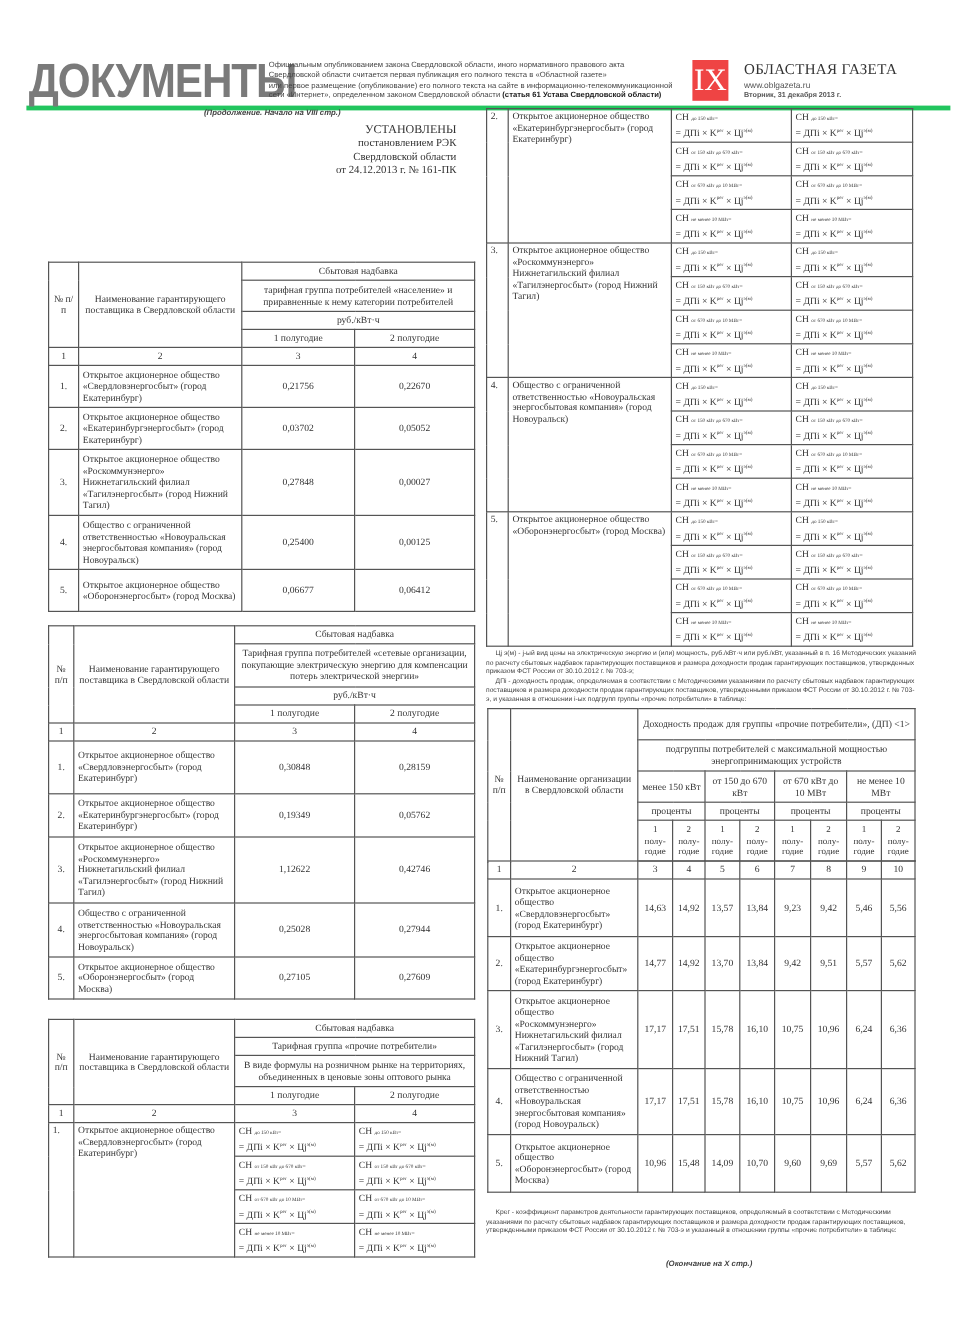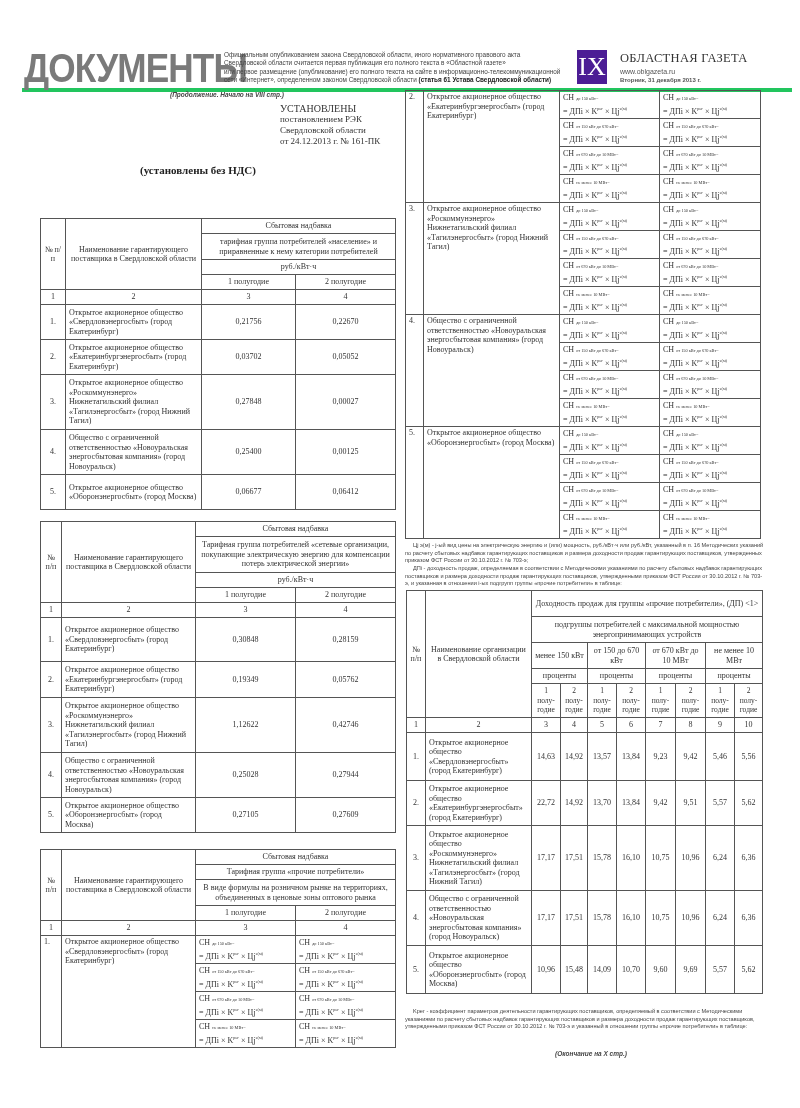--- a/index.html
+++ b/index.html
@@ -1,26 +1,26 @@
 <!DOCTYPE html>
 <html><head>
 <meta charset="utf-8">
 <style>
   html,body{margin:0;padding:0;background:#fff;}
   body{width:800px;height:1108px;position:relative;overflow:hidden;font-family:"Liberation Serif",serif;color:#2a2a2a;}
   .masthead{position:absolute;left:22px;top:48px;width:770px;height:40px;border-bottom:4px solid #22c55e;}
   .mast-title{position:absolute;left:2px;top:-2px;font-family:"Liberation Sans",sans-serif;font-weight:bold;font-size:40px;letter-spacing:-1px;color:#7a7a7a;transform:scaleX(0.88);transform-origin:left top;line-height:44px;}
   .mast-desc{position:absolute;left:202px;top:3px;width:380px;font-family:"Liberation Sans",sans-serif;font-size:6.4px;line-height:8.3px;color:#444;}
   .mast-desc b{color:#222;}
-  .mast-page{position:absolute;left:555px;top:2px;width:30px;height:34px;background:#4c1d95;color:#fff;font-size:26px;text-align:center;line-height:34px;font-family:"Liberation Serif",serif;}
+  .mast-page{position:absolute;left:555px;top:2px;width:30px;height:34px;background:#ef4444;color:#fff;font-size:26px;text-align:center;line-height:34px;font-family:"Liberation Serif",serif;}
   .mast-brand{position:absolute;left:598px;top:3px;font-size:12.5px;letter-spacing:0.3px;color:#333;}
   .mast-url{position:absolute;left:598px;top:20px;font-size:7px;color:#555;font-family:"Liberation Sans",sans-serif;}
   .mast-date{position:absolute;left:598px;top:29px;font-size:6px;color:#555;font-family:"Liberation Sans",sans-serif;font-weight:bold;}
   .cont-note{position:absolute;left:170px;top:91px;font-family:"Liberation Sans",sans-serif;font-style:italic;font-weight:bold;font-size:6.5px;color:#444;}
-  .approved{position:absolute;left:280px;top:103px;font-size:9px;line-height:11px;color:#333;}
+  .approved{position:absolute;left:280px;top:103px;font-size:9px;line-height:11px;color:#333;text-align:right;}
   .approved .t{font-size:10px;}
   .doc-title{position:absolute;left:28px;top:164px;width:340px;text-align:center;font-weight:bold;font-size:11px;line-height:12.5px;color:#222;}
   table{border-collapse:collapse;position:absolute;table-layout:fixed;}
   td,th{border:1px solid #555;font-weight:normal;padding:1px 3px;font-size:8px;line-height:9.5px;color:#333;vertical-align:middle;}
   .c{text-align:center;}
   .num{text-align:center;font-size:8px;}
   .f{font-size:8px;line-height:10px;white-space:nowrap;}
   .f .sub{font-size:4.3px;}
   .f .sup{font-size:4.3px;vertical-align:super;}
   .top{vertical-align:top;}
@@ -47,21 +47,20 @@
 <div class="cont-note">(Продолжение. Начало на VIII стр.)</div>
 
 <div class="approved">
   <div class="t">УСТАНОВЛЕНЫ</div>
   <div>постановлением РЭК</div>
   <div>Свердловской области</div>
   <div>от 24.12.2013 г. № 161-ПК</div>
 </div>
 
 <div class="doc-title">
-  <div>(установлены без НДС)</div>
 </div>
 
 <table style="left:40px;top:218px;width:355px;">
   <colgroup>
       <col style="width:25px">
       <col style="width:136px">
       <col style="width:94px">
       <col style="width:100px">
     </colgroup>
   <tbody>
@@ -392,21 +391,21 @@
         <td class="num">13,57</td>
         <td class="num">13,84</td>
         <td class="num">9,23</td>
         <td class="num">9,42</td>
         <td class="num">5,46</td>
         <td class="num">5,56</td>
       </tr>
       <tr style="height: 45px;">
         <td class="c">2.</td>
         <td>Открытое акционерное общество «Екатеринбургэнергосбыт» (город Екатеринбург)</td>
-        <td class="num">22,72</td>
+        <td class="num">14,77</td>
         <td class="num">14,92</td>
         <td class="num">13,70</td>
         <td class="num">13,84</td>
         <td class="num">9,42</td>
         <td class="num">9,51</td>
         <td class="num">5,57</td>
         <td class="num">5,62</td>
       </tr>
       <tr style="height: 65px;">
         <td class="c">3.</td>

